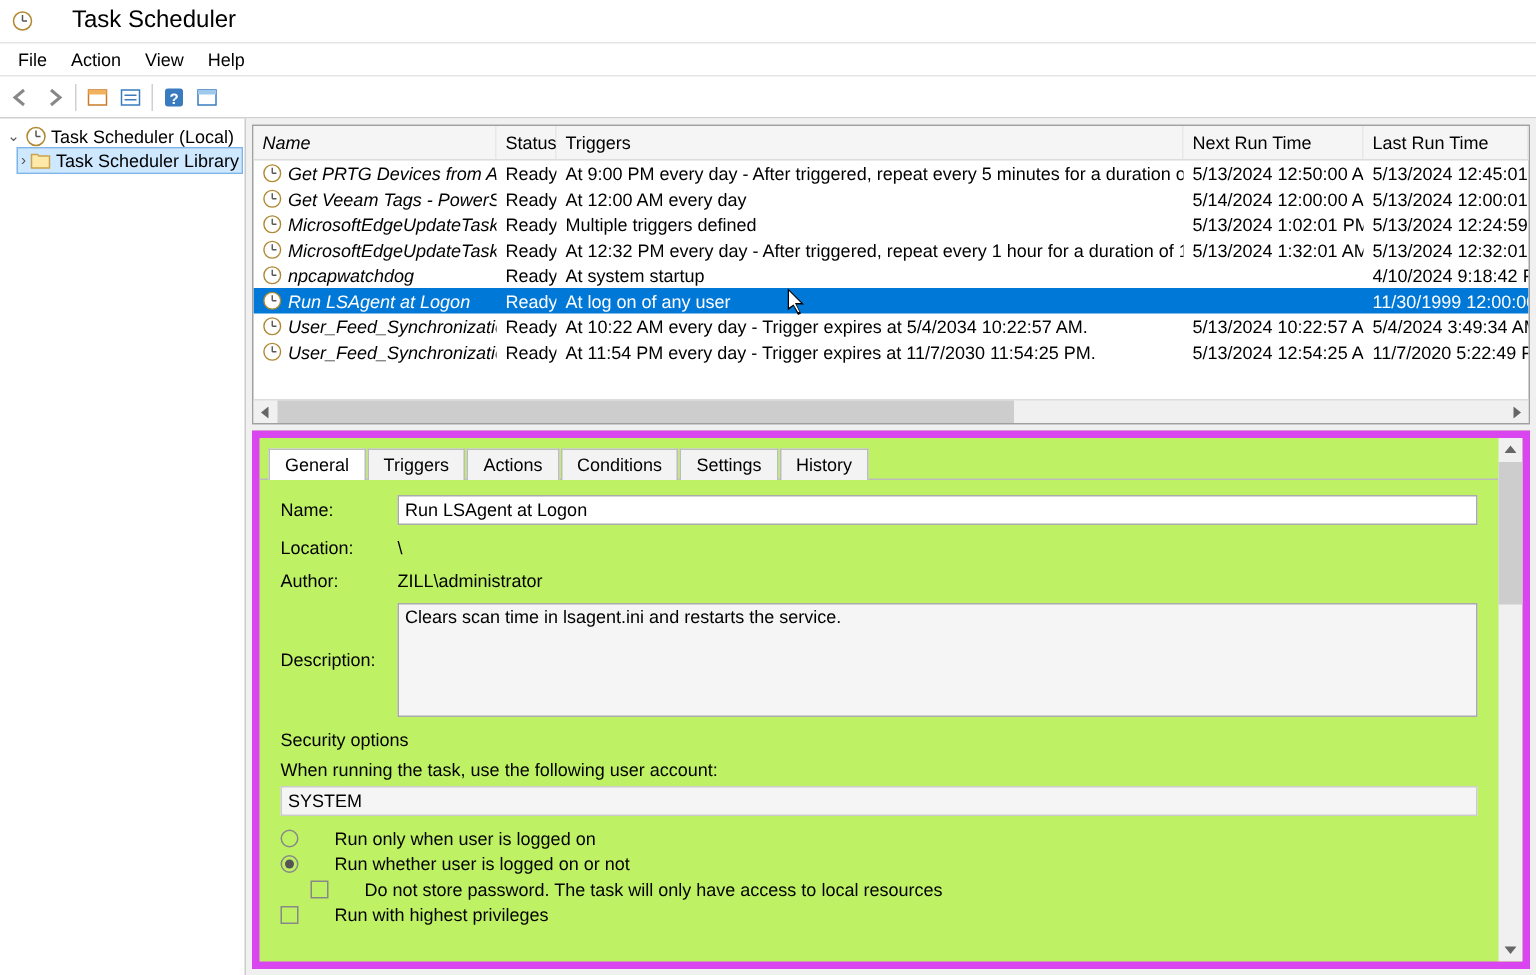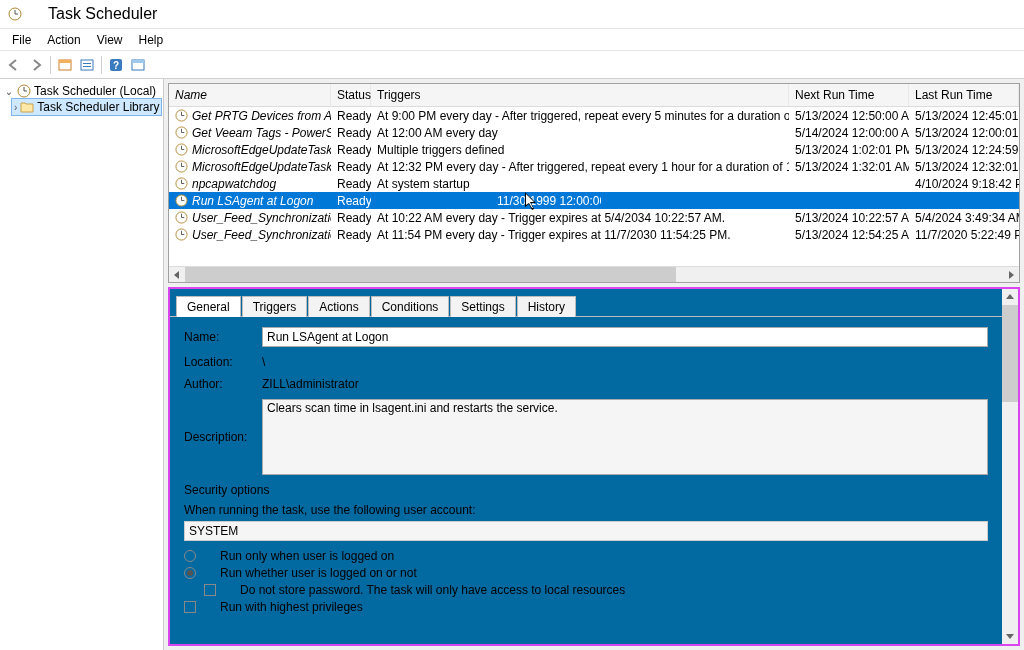--- a/index.html
+++ b/index.html
@@ -37,21 +37,21 @@
   .col-status { width: 40px; }
   .col-triggers { width: 418px; }
   .col-next { width: 120px; }
   .col-last { width: 110px; }
 
   .hscroll { height: 16px; background: #f0f0f0; display: flex; align-items: center; border-top: 1px solid #dcdcdc; }
   .hscroll .arrow { width: 16px; height: 16px; display: flex; align-items: center; justify-content: center; }
   .hscroll .track { flex: 1; height: 16px; position: relative; }
   .hscroll .thumb { position: absolute; left: 0; top: 0; width: 60%; height: 16px; background: #cdcdcd; }
 
-  .detailwrap { flex: 1; background: #0369a1; border: 2px solid #d946ef; display: flex; overflow: hidden; justify-content: center; }
+  .detailwrap { flex: 1; background: #bef264; border: 5px solid #d946ef; display: flex; overflow: hidden; justify-content: center; }
   .detailinner { flex: 1; overflow: hidden; padding: 0; display: flex; flex-direction: column; }
   .vscroll { width: 16px; background: #f0f0f0; display: flex; flex-direction: column; }
   .vscroll .arrow { height: 16px; display: flex; align-items: center; justify-content: center; }
   .vscroll .vtrack { flex: 1; position: relative; }
   .vscroll .vthumb { position: absolute; top: 0; left: 0; width: 16px; height: 30%; background: #cdcdcd; }
 
   .tabs { display: flex; padding: 6px 6px 0 6px; }
   .tab { padding: 3px 10px; border: 1px solid #bcbcbc; border-bottom: none; margin-right: 1px; background: #f3f3f3; position: relative; top: 1px; }
   .tab.active { background: #fff; z-index: 2; }
   .tabpage { border-top: 1px solid #bcbcbc; padding: 10px 14px; flex: 1; overflow: hidden; }
@@ -258,20 +258,21 @@
                 <span>
                   <svg class="task-icon" viewBox="0 0 14 14">
                     <circle cx="7" cy="7" r="6" fill="#fff" stroke="#b08830"></circle>
                     <line x1="7" y1="7" x2="7" y2="3" stroke="#555"></line>
                     <line x1="7" y1="7" x2="10" y2="7" stroke="#555"></line>
                   </svg>
                 </span>
                 <span>Run LSAgent at Logon</span>
               </div>
               <div class="cell col-status">Ready</div>
+              <div class="cell col-triggers">At log on of any user</div>
               <div class="cell col-next"></div>
               <div class="cell col-last">11/30/1999 12:00:00 AM</div>
             </div>
             <div class="row">
               <div class="cell col-name">
                 <span>
                   <svg class="task-icon" viewBox="0 0 14 14">
                     <circle cx="7" cy="7" r="6" fill="#fff" stroke="#b08830"></circle>
                     <line x1="7" y1="7" x2="7" y2="3" stroke="#555"></line>
                     <line x1="7" y1="7" x2="10" y2="7" stroke="#555"></line>

